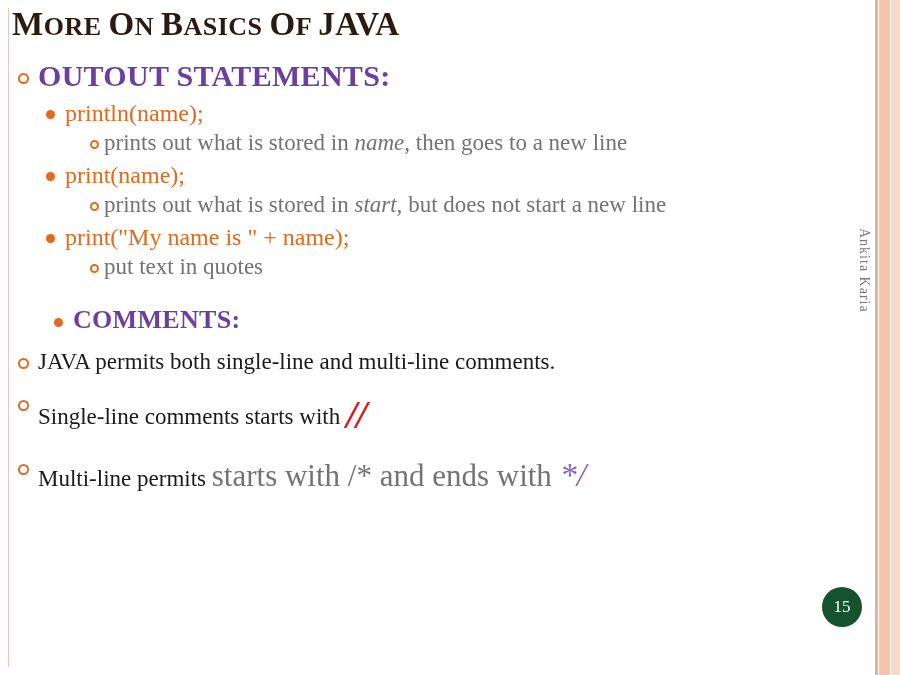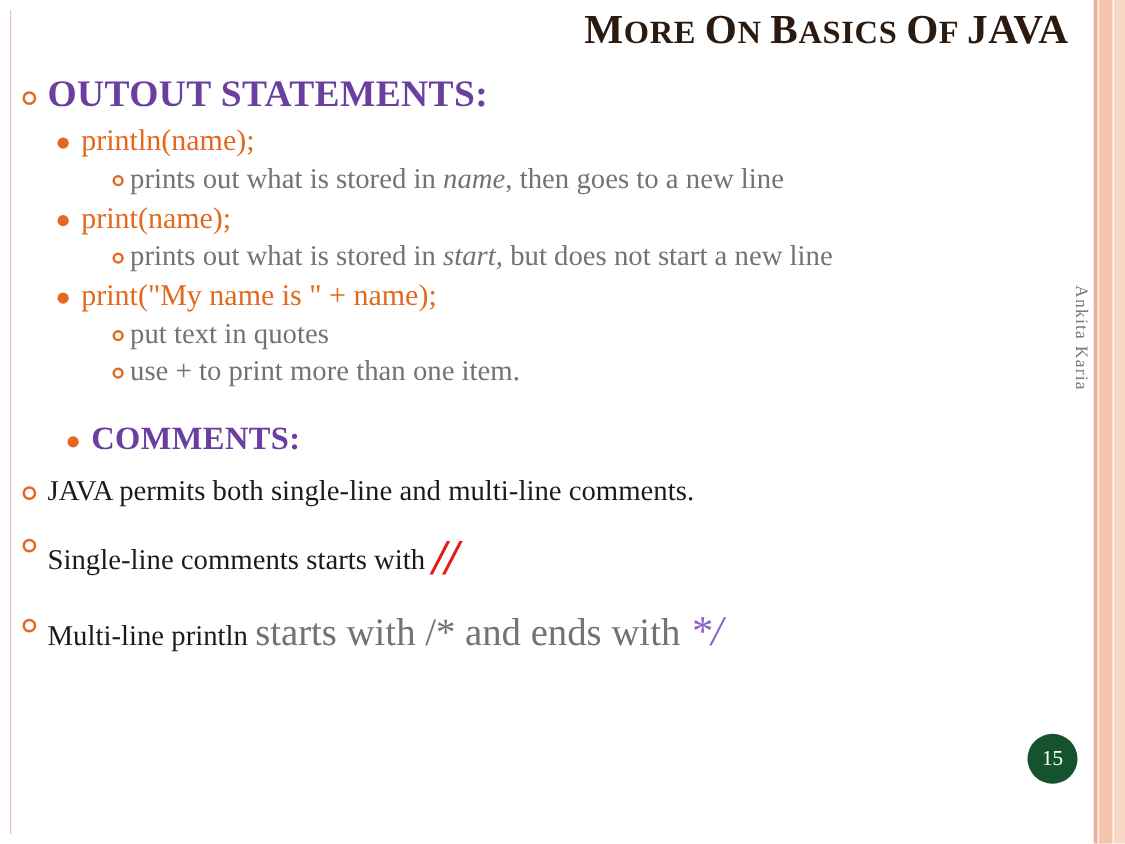--- a/index.html
+++ b/index.html
@@ -36,23 +36,23 @@
     left: 8px;
     top: 8px;
     bottom: 8px;
     width: 1px;
     background: #e7c8b8;
   }
 
   .title {
     position: absolute;
     top: 6px;
-    left: 0;
+    left: 12px;
     width: 855px;
-    text-align: right;
+    text-align: left;
     color: #2b1a10;
     font-family: "Liberation Serif", serif;
     font-size: 33px;
     font-weight: bold;
     letter-spacing: 0.5px;
   }
   .title .sc { font-size: 26px; }
 
   .content {
     position: absolute;
@@ -239,43 +239,39 @@
     </div>
 
     <div class="row lvl2">
       <span class="b-dot"></span>
       <span class="txt">print("My name is " + name);</span>
     </div>
     <div class="row lvl3">
       <span class="b-ring-sm"></span>
       <span class="txt">put text in quotes</span>
     </div>
-    <div class="row lvl3">
-      <span class="b-ring-sm"></span>
-      <span class="txt">use + to print more than one item.</span>
-    </div>
 
     <div class="row comments-row">
       <span class="b-dot"></span>
       <span class="txt">COMMENTS:</span>
     </div>
 
     <div class="row para-row">
       <span class="b-ring"></span>
       <span class="txt">JAVA  permits both single-line and multi-line comments.</span>
     </div>
 
     <div class="row para-row">
       <span class="b-ring"></span>
       <span class="txt"><span>Single-line comments starts with </span><span class="slash">//</span></span>
     </div>
 
     <div class="row para-row">
       <span class="b-ring"></span>
-      <span class="txt"><span>Multi-line println </span><span class="big-purple">starts with /* and ends with </span><span class="closing">*/</span></span>
+      <span class="txt"><span>Multi-line permits </span><span class="big-purple">starts with /* and ends with </span><span class="closing">*/</span></span>
     </div>
 
   </div>
 
   <div class="side-name">Ankita Karia</div>
   <div class="page-badge">15</div>
 
 </div>
 
 </body></html>

